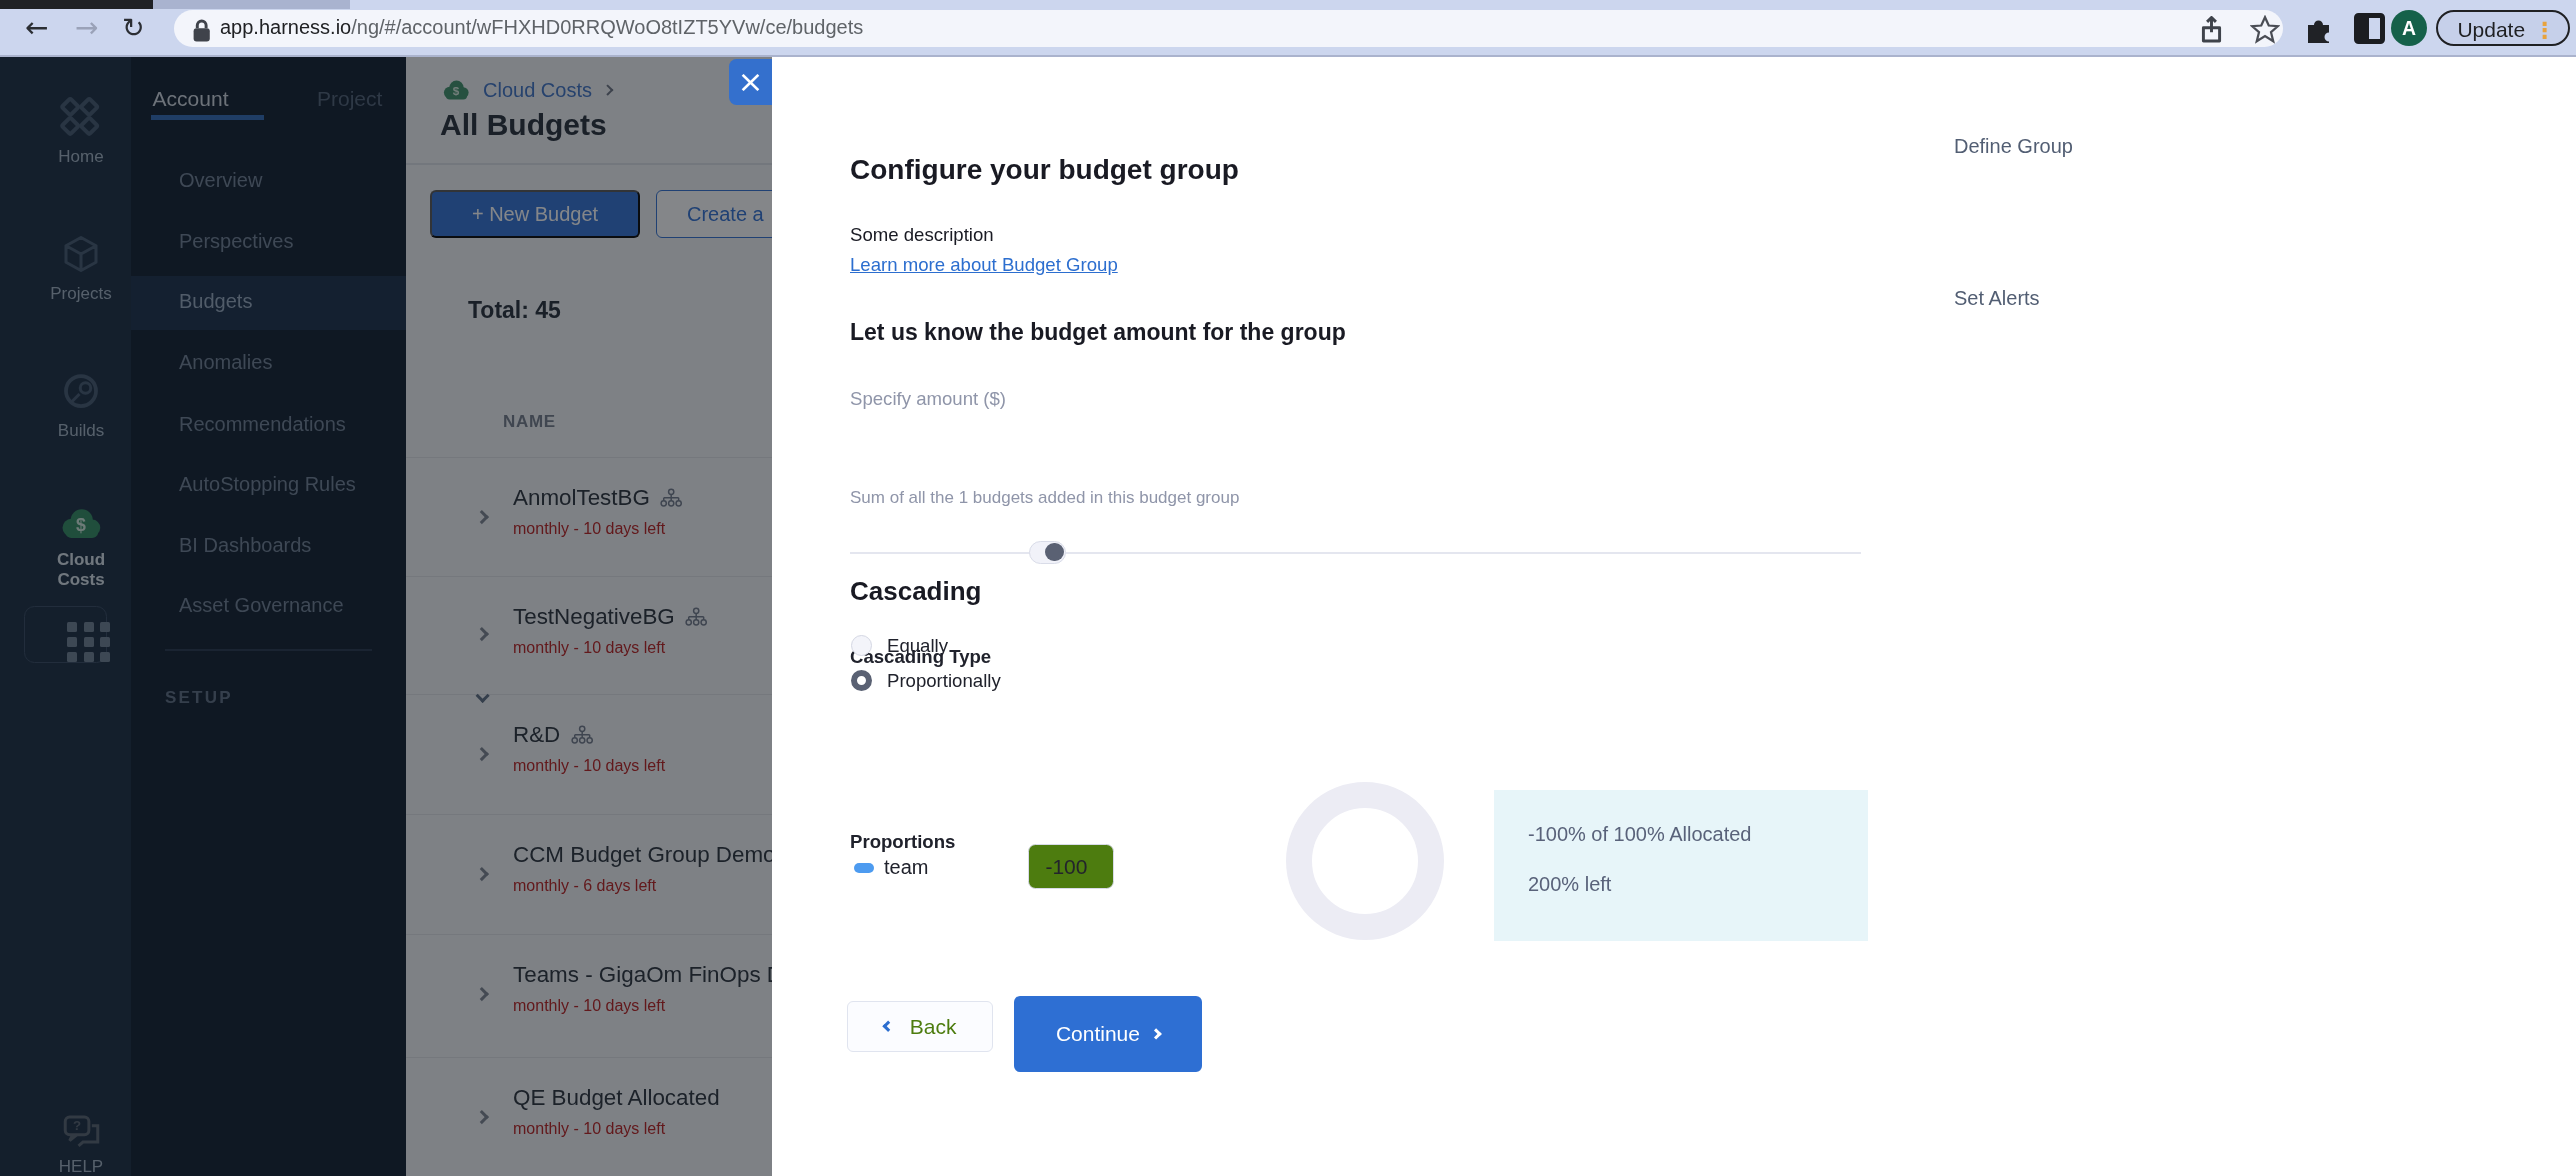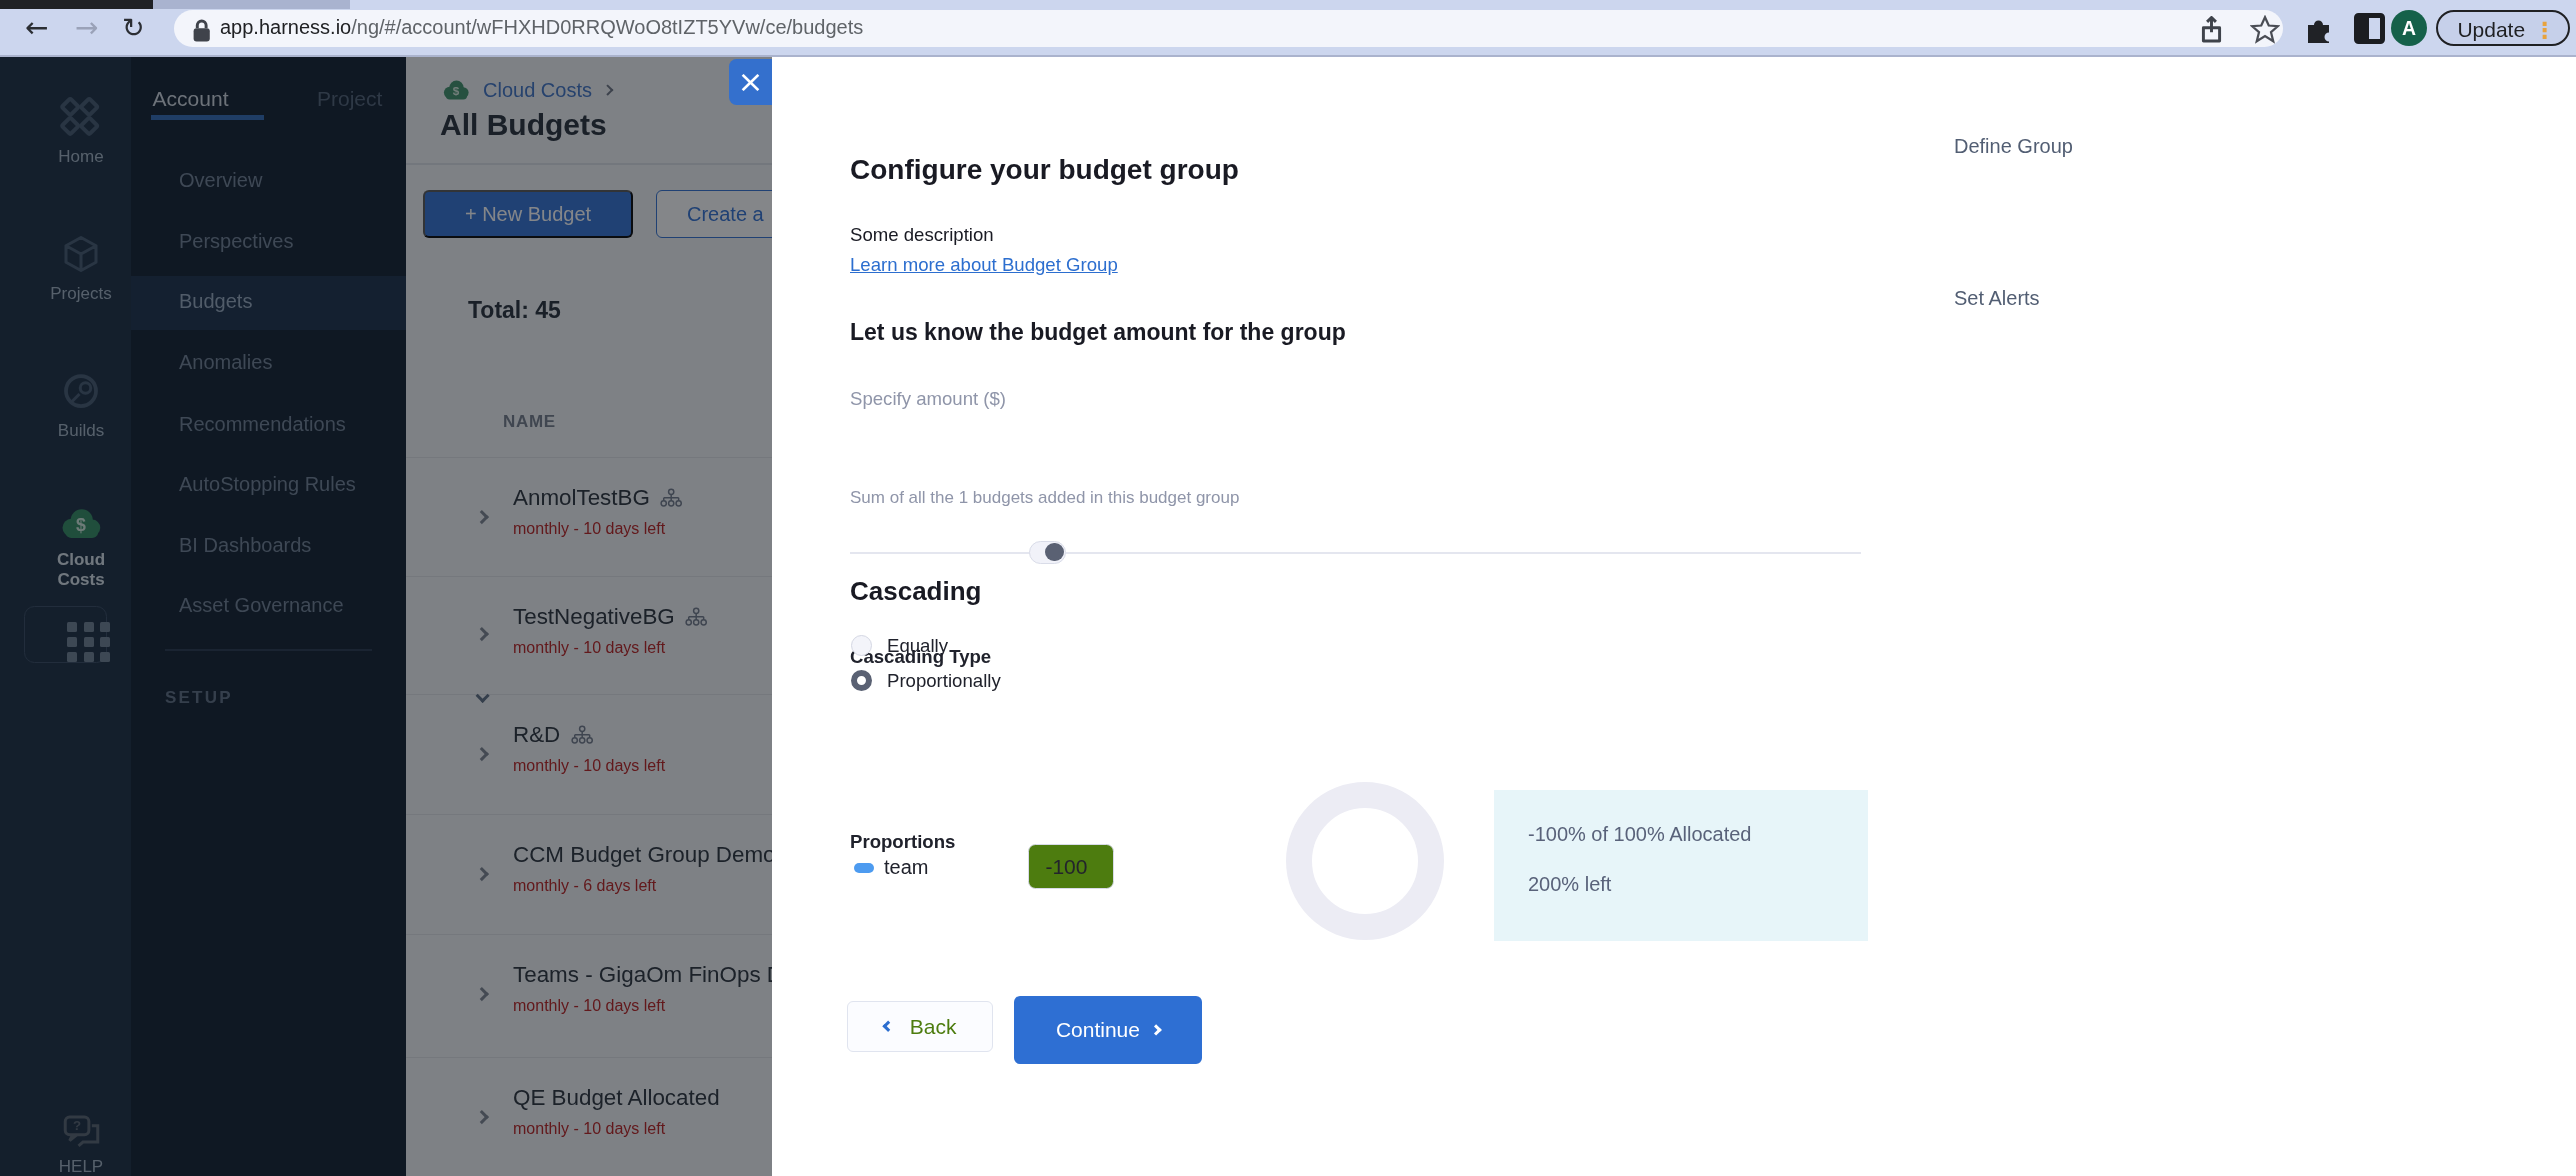--- a/index.html
+++ b/index.html
@@ -89,21 +89,21 @@
   .prop-input { position:absolute; left:256px; top:787px; width:86px; height:45px; background:#4d7c0f;
     border:1.5px solid #d8dbe8; border-radius:7.5px; font-size:21px; color:#23242c; padding-left:16.4px;
     font-family:"Liberation Sans",sans-serif; }
   .donut { position:absolute; left:514px; top:725px; width:158px; height:158px; border-radius:50%;
     border:26px solid #ececf4; background:#fff; }
   .alloc-box { position:absolute; left:722px; top:733px; width:374px; height:151px; background:#e7f5f9; }
   .alloc-line { position:absolute; left:34px; font-size:20px; color:#59627a; }
   .btn-back { position:absolute; left:75px; top:944px; width:146px; height:51px; background:#fbfcff;
     border:1.5px solid #e0e4ef; border-radius:6px; color:#4d7c0f; font-size:21px;
     display:flex; align-items:center; justify-content:center; gap:18px; }
-  .btn-continue { position:absolute; left:242px; top:939px; width:188px; height:68px; background:#2e6fd3;
+  .btn-continue { position:absolute; left:242px; top:939px; width:188px; height:76px; background:#2e6fd3;
     border:none; border-radius:6px; color:#fff; font-size:21px;
     display:flex; align-items:center; justify-content:center; gap:12px; }
   .chev-sm { display:inline-block; width:8.2px; height:8.2px; }
   .chev-sm.blue { border-top:3px solid #2c6ecf; border-right:3px solid #2c6ecf; }
   .chev-sm.white { border-top:3px solid #fff; border-right:3px solid #fff; }
 
   
   .step { position:absolute; left:1182px; font-size:20px; color:#525e73; }
   .step-active-row { position:absolute; left:1143px; top:127px; width:614px; height:78px;
     background:#f2f3f8; border-left:5.2px solid #2e6fd3; }
@@ -232,21 +232,21 @@
         <circle cx="46" cy="28" r="11" fill="#3c8f66"></circle>
         <rect x="10" y="26" width="44" height="16" rx="8" fill="#3c8f66"></rect>
         <text x="31" y="33" text-anchor="middle" font-size="24" font-weight="bold" fill="#d8ecdf" font-family="Liberation Sans,sans-serif">$</text>
       </svg>
       <span style="font-size:20px;color:#3b71c5;">Cloud Costs</span>
       <span class="chev chev-r" style="width:7.5px;height:7.5px;border-width:2.2px;border-color:#6b7280;"></span>
     </div>
     <div class="abs" style="left:34px;top:51px;font-size:30px;font-weight:bold;color:#222b36;">All Budgets</div>
     <div class="abs" style="left:0;top:106px;width:2170px;height:1.5px;background:#dcdfe5;"></div>
 
-    <button class="btn-primary" style="left:17px;top:133px;width:210px;height:48px;">+ New Budget</button>
+    <button class="btn-primary" style="left:24px;top:133px;width:210px;height:48px;">+ New Budget</button>
     <button class="btn-outline" style="left:250px;top:133px;width:298px;height:48px;text-align:left;padding-left:30px;">Create a</button>
 
     <div class="abs" style="left:62px;top:240px;font-size:23px;font-weight:bold;color:#222b36;">Total: 45</div>
     <div class="abs" style="left:97px;top:355px;font-size:17px;font-weight:bold;letter-spacing:0.7px;color:#717a88;">NAME</div>
 
     <div class="budget-row" style="top:400px;height:119px;">
       <span class="chev chev-r abs" style="left:71px;top:54px;"></span>
       <div class="abs" style="left:107px;top:27px;">
         <div class="row-name">
             <span>AnmolTestBG</span>

